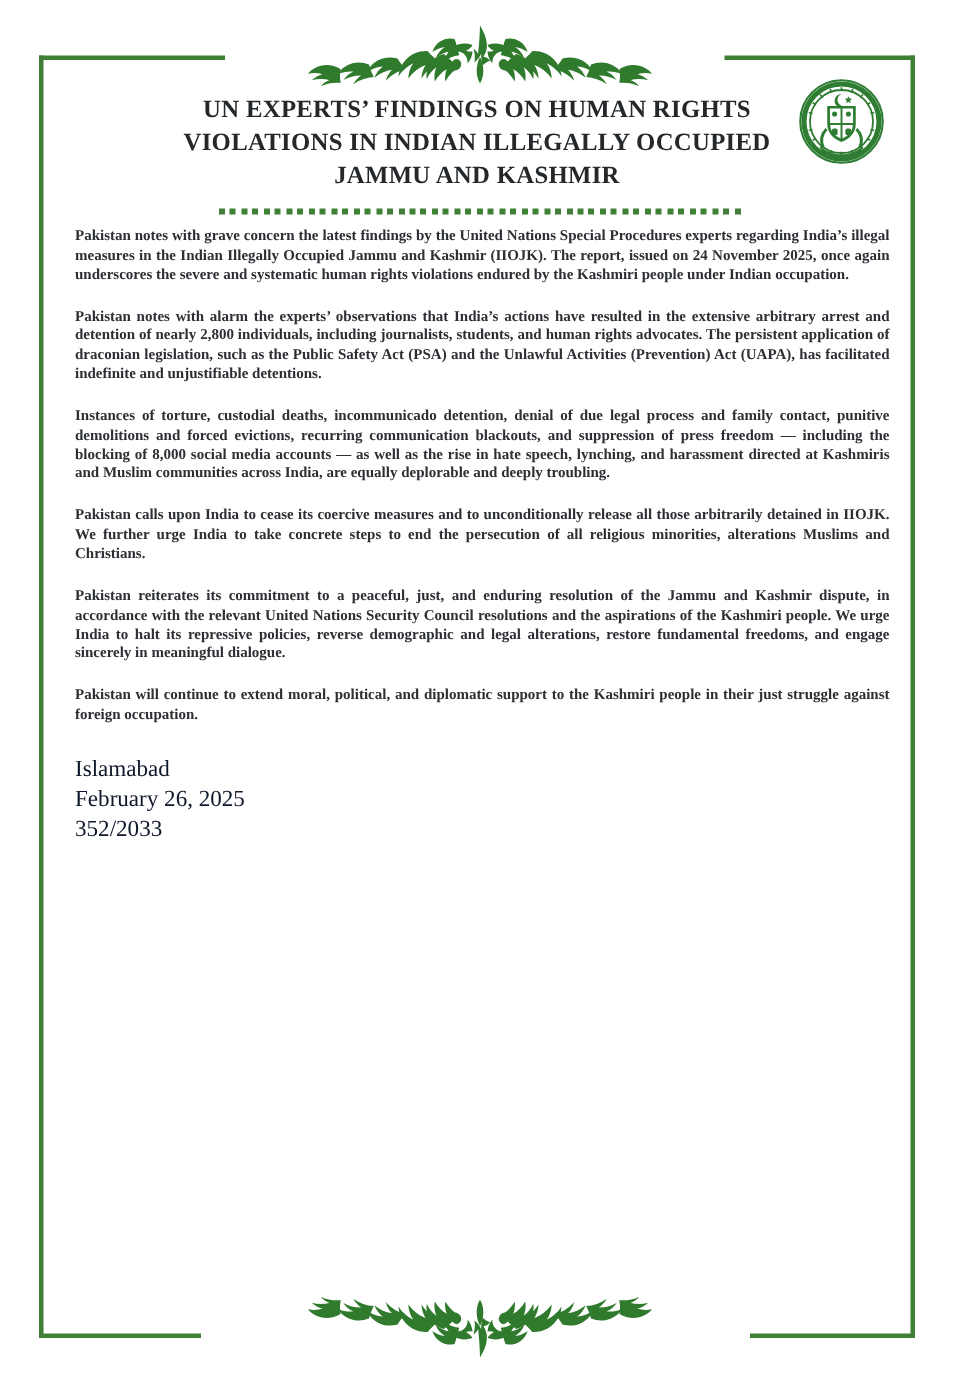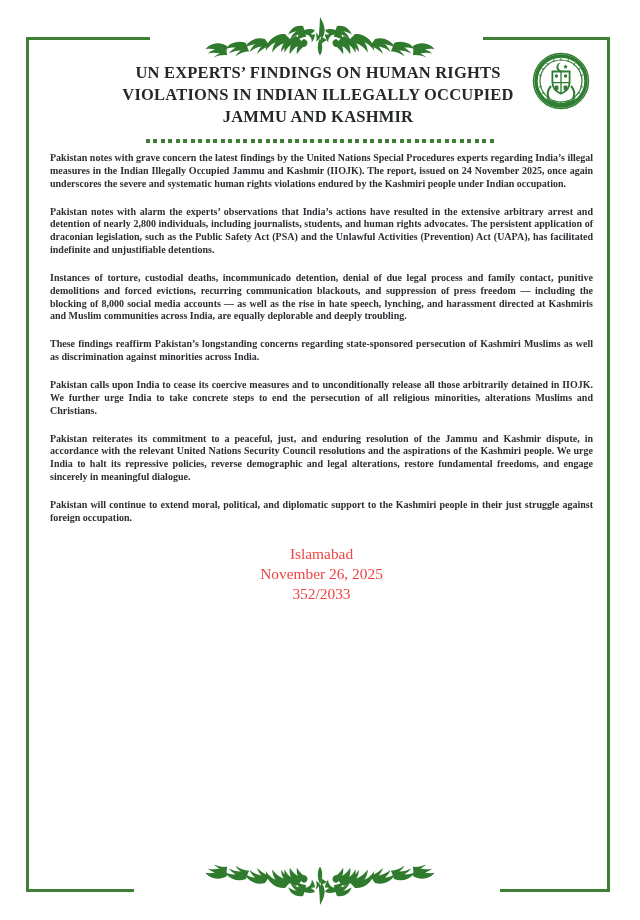--- a/index.html
+++ b/index.html
@@ -115,22 +115,22 @@
   .para:last-of-type { margin-bottom: 16px; }
 
   
   .signoff {
     margin-top: 19px;
   }
   .signoff div {
     font-family: "Liberation Serif", "DejaVu Serif", serif;
     font-size: 15.4px;
     line-height: 1.30;
-    color: #ef4444;
-    text-align: center;
+    color: #0f172a;
+    text-align: left;
   }
 </style>
 </head>
 <body>
 
 <div id="page">
 
   <div class="frame-left"></div>
   <div class="frame-right"></div>
   <div class="frame-top-seg left"></div>
@@ -251,28 +251,27 @@
       <i></i>
       <i></i>
       <i></i>
       <i></i>
     </div>
 
   <div class="body-area">
     <p class="para">Pakistan notes with grave concern the latest findings by the United Nations Special Procedures experts regarding India’s illegal measures in the Indian Illegally Occupied Jammu and Kashmir (IIOJK). The report, issued on 24 November 2025, once again underscores the severe and systematic human rights violations endured by the Kashmiri people under Indian occupation.</p>
     <p class="para">Pakistan notes with alarm the experts’ observations that India’s actions have resulted in the extensive arbitrary arrest and detention of nearly 2,800 individuals, including journalists, students, and human rights advocates. The persistent application of draconian legislation, such as the Public Safety Act (PSA) and the Unlawful Activities (Prevention) Act (UAPA), has facilitated indefinite and unjustifiable detentions.</p>
     <p class="para">Instances of torture, custodial deaths, incommunicado detention, denial of due legal process and family contact, punitive demolitions and forced evictions, recurring communication blackouts, and suppression of press freedom — including the blocking of 8,000 social media accounts — as well as the rise in hate speech, lynching, and harassment directed at Kashmiris and Muslim communities across India, are equally deplorable and deeply troubling.</p>
-    <p class="para">These findings reaffirm Pakistan’s longstanding concerns regarding state-sponsored persecution of Kashmiri Muslims as well as discrimination against minorities across India.</p>
     <p class="para">Pakistan calls upon India to cease its coercive measures and to unconditionally release all those arbitrarily detained in IIOJK. We further urge India to take concrete steps to end the persecution of all religious minorities, alterations Muslims and Christians.</p>
     <p class="para">Pakistan reiterates its commitment to a peaceful, just, and enduring resolution of the Jammu and Kashmir dispute, in accordance with the relevant United Nations Security Council resolutions and the aspirations of the Kashmiri people. We urge India to halt its repressive policies, reverse demographic and legal alterations, restore fundamental freedoms, and engage sincerely in meaningful dialogue.</p>
     <p class="para">Pakistan will continue to extend moral, political, and diplomatic support to the Kashmiri people in their just struggle against foreign occupation.</p>
 
     <div class="signoff">
       <div>Islamabad</div>
-      <div>November 26, 2025</div>
+      <div>February 26, 2025</div>
       <div>352/2033</div>
     </div>
   </div>
 
   <div class="flourish bottom">
     <svg width="258" height="46" viewBox="0 0 258 46" xmlns="http://www.w3.org/2000/svg">
       <g fill="#2f7a2c" transform="translate(0,46) scale(1,-1)">
         <path d="M129 3 c2.6 4.4 4.3 8.2 4.6 12.4 .2 3.3 -.7 6.1 -2.3 8.4 1.9 .3 3.4 1.2 4.4 2.7 -1.9 .6 -3.6 1.7 -4.9 3.2 -.8 -2.7 -1.1 -5.2 -1 -7.8 -1.1 2.4 -2.6 4.3 -4.5 5.7 .5 -3.2 .3 -6.3 -.6 -9.3 1.2 1 2.3 2.2 3.1 3.6 .3 -4.2 .9 -8 1.2 -18.9z"></path>
         <path d="M129 24 c1.4 2.8 2.2 5.9 2.2 9.2 0 3.1 -.7 5.9 -2.2 8.3 -1.5 -2.4 -2.2 -5.2 -2.2 -8.3 0 -3.3 .8 -6.4 2.2 -9.2z"></path>
         <path d="M124 16 c-4.6 -1.6 -9 -1.2 -12.7 1.3 -3.5 2.4 -5.3 5.9 -5 9.8 .2 2.6 1.5 4.6 3.7 5.5 2.4 1 4.9 .2 6 -1.9 1 -1.9 .4 -4 -1.3 -5 -1.4 -.8 -3 -.4 -3.8 .9 -.6 1 -.4 2.2 .5 2.9 -1.6 .1 -2.8 -.9 -3.2 -2.5 -.5 -2.2 .6 -4.5 2.7 -5.7 2.8 -1.6 6.2 -1 8.2 1.5 1.3 1.6 1.8 3.5 1.6 5.6 2.1 -2.4 3.1 -5.1 3.3 -8.2 -1.5 .4 -2.9 .3 -4.3 -.3 2.1 -1 3.6 -2.4 4.3 -3.9z"></path>

